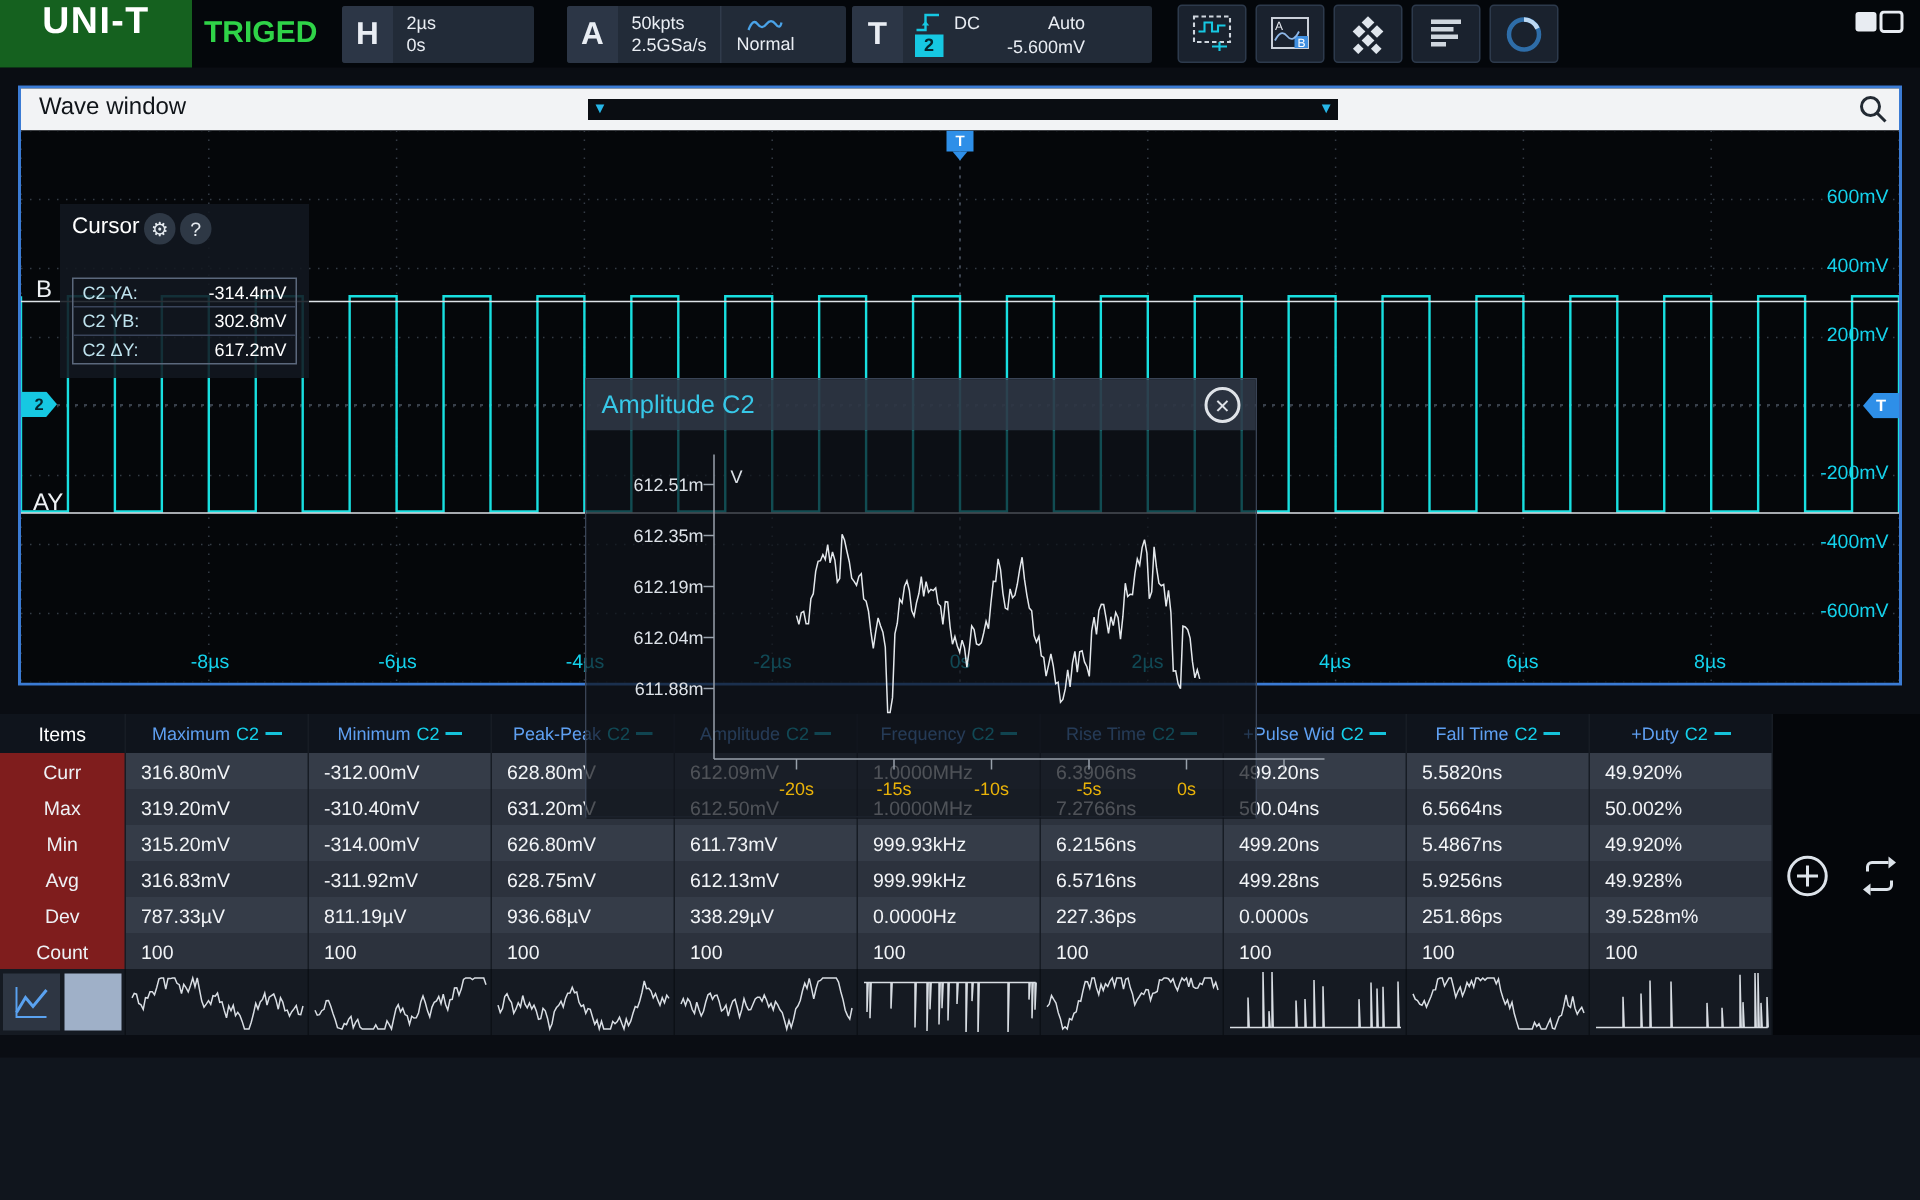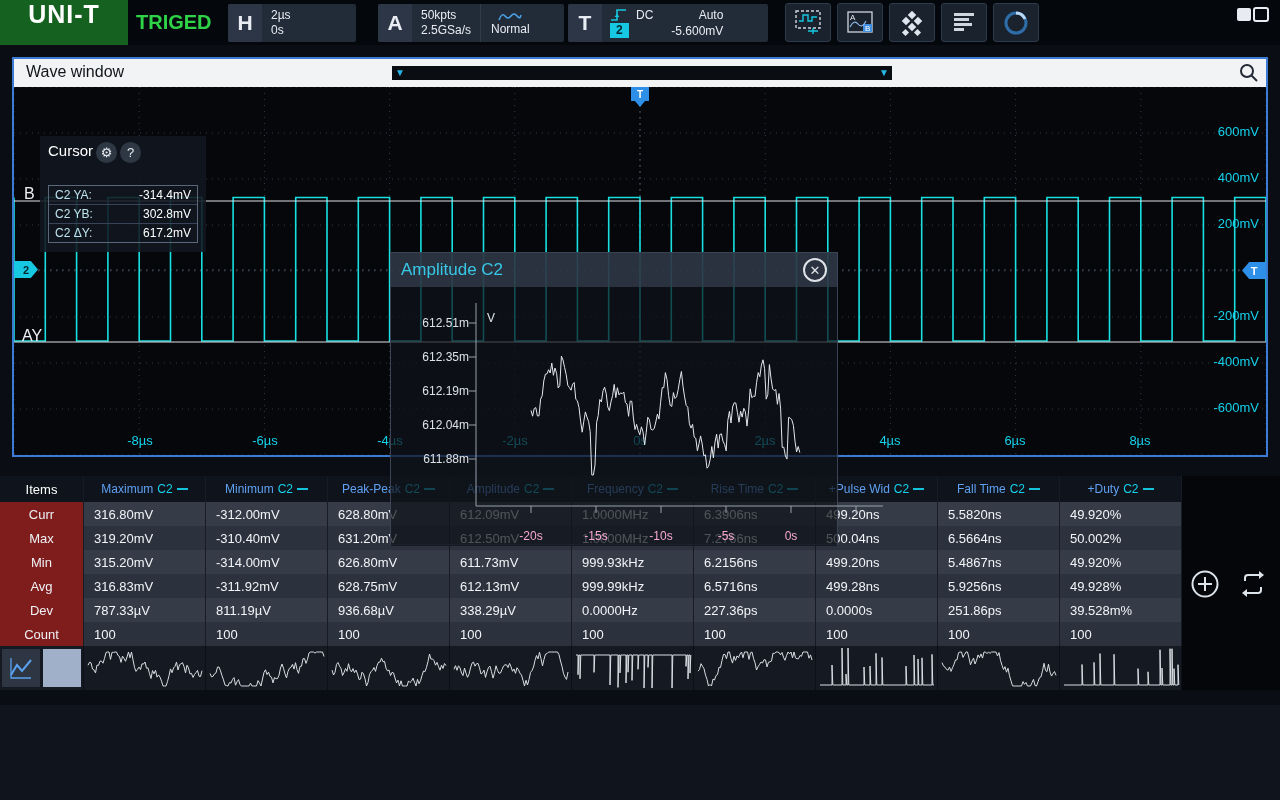--- a/index.html
+++ b/index.html
@@ -67,21 +67,21 @@
 .add-btn{position:absolute;left:8px;top:93px}
 .refresh-btn{position:absolute;left:56px;top:93px}
 
 
 .dialog{position:absolute;left:390px;top:252px;width:448px;height:293px;z-index:30;border:1px solid #3a4456}
 .dlg-header{position:absolute;left:0;top:0;width:100%;height:34px;background:rgba(45,54,68,.93);display:flex;align-items:center;justify-content:space-between;padding:0 10px}
 .dlg-title{color:#37c8e8;font-size:17px}
 .dlg-close{width:24px;height:24px;border:2px solid #dfe3e8;border-radius:50%;color:#dfe3e8;font-size:13px;display:flex;align-items:center;justify-content:center}
 .dlg-body{position:absolute;left:0;top:34px;width:100%;height:259px;background:rgba(15,20,27,.72)}
 .dlg-ylab{position:absolute;width:70px;left:8px;text-align:right;color:#dde2e8;font-size:12px;transform:translateY(-50%)}
-.dlg-xlab{position:absolute;color:#f9a8d4;font-size:12px;transform:translateX(-50%);top:242px}
+.dlg-xlab{position:absolute;color:#eab308;font-size:12px;transform:translateX(-50%);top:232px}
 .dlg-unit{position:absolute;left:10px;top:24px;color:#dde2e8;font-size:12px}
 
 
 .bottombar{position:absolute;left:0;top:705px;width:1280px;height:95px;background:#10151d;z-index:10}
 </style>
 </head>
 <body>
 
 <div class="screen">
 

